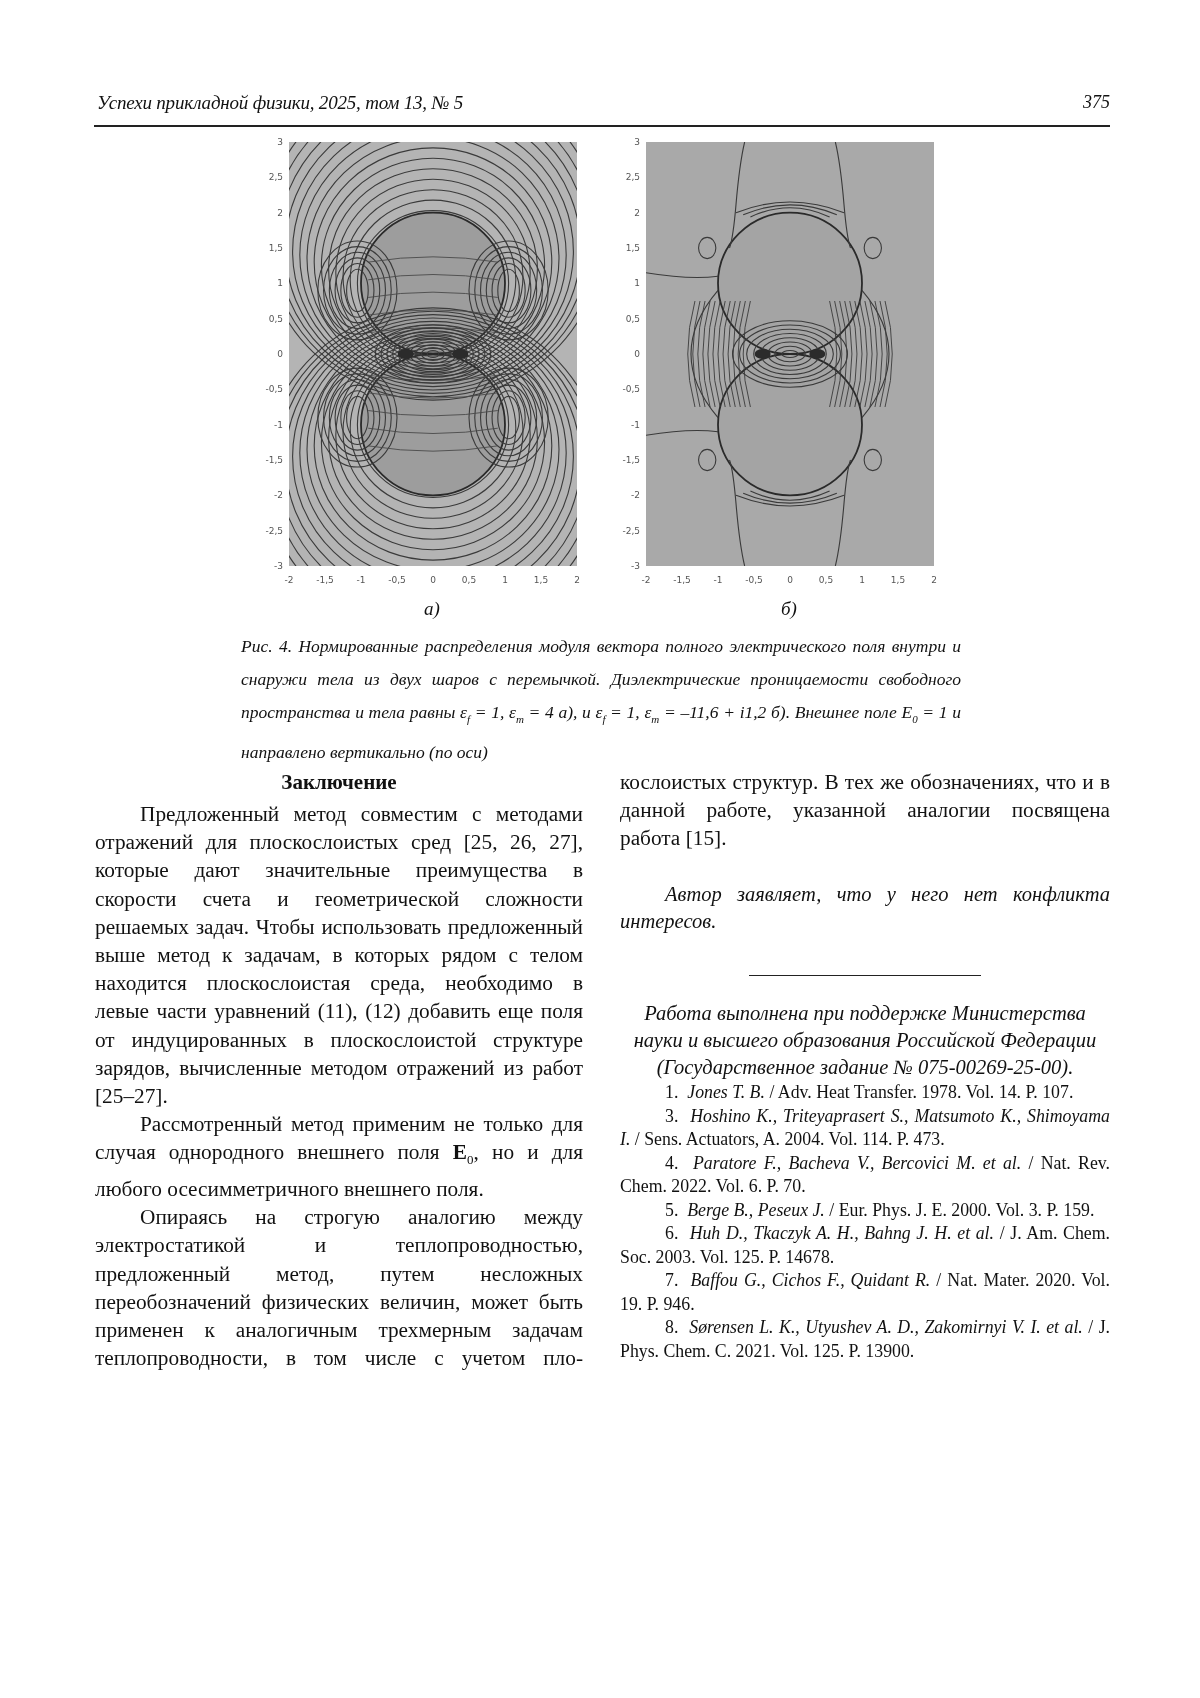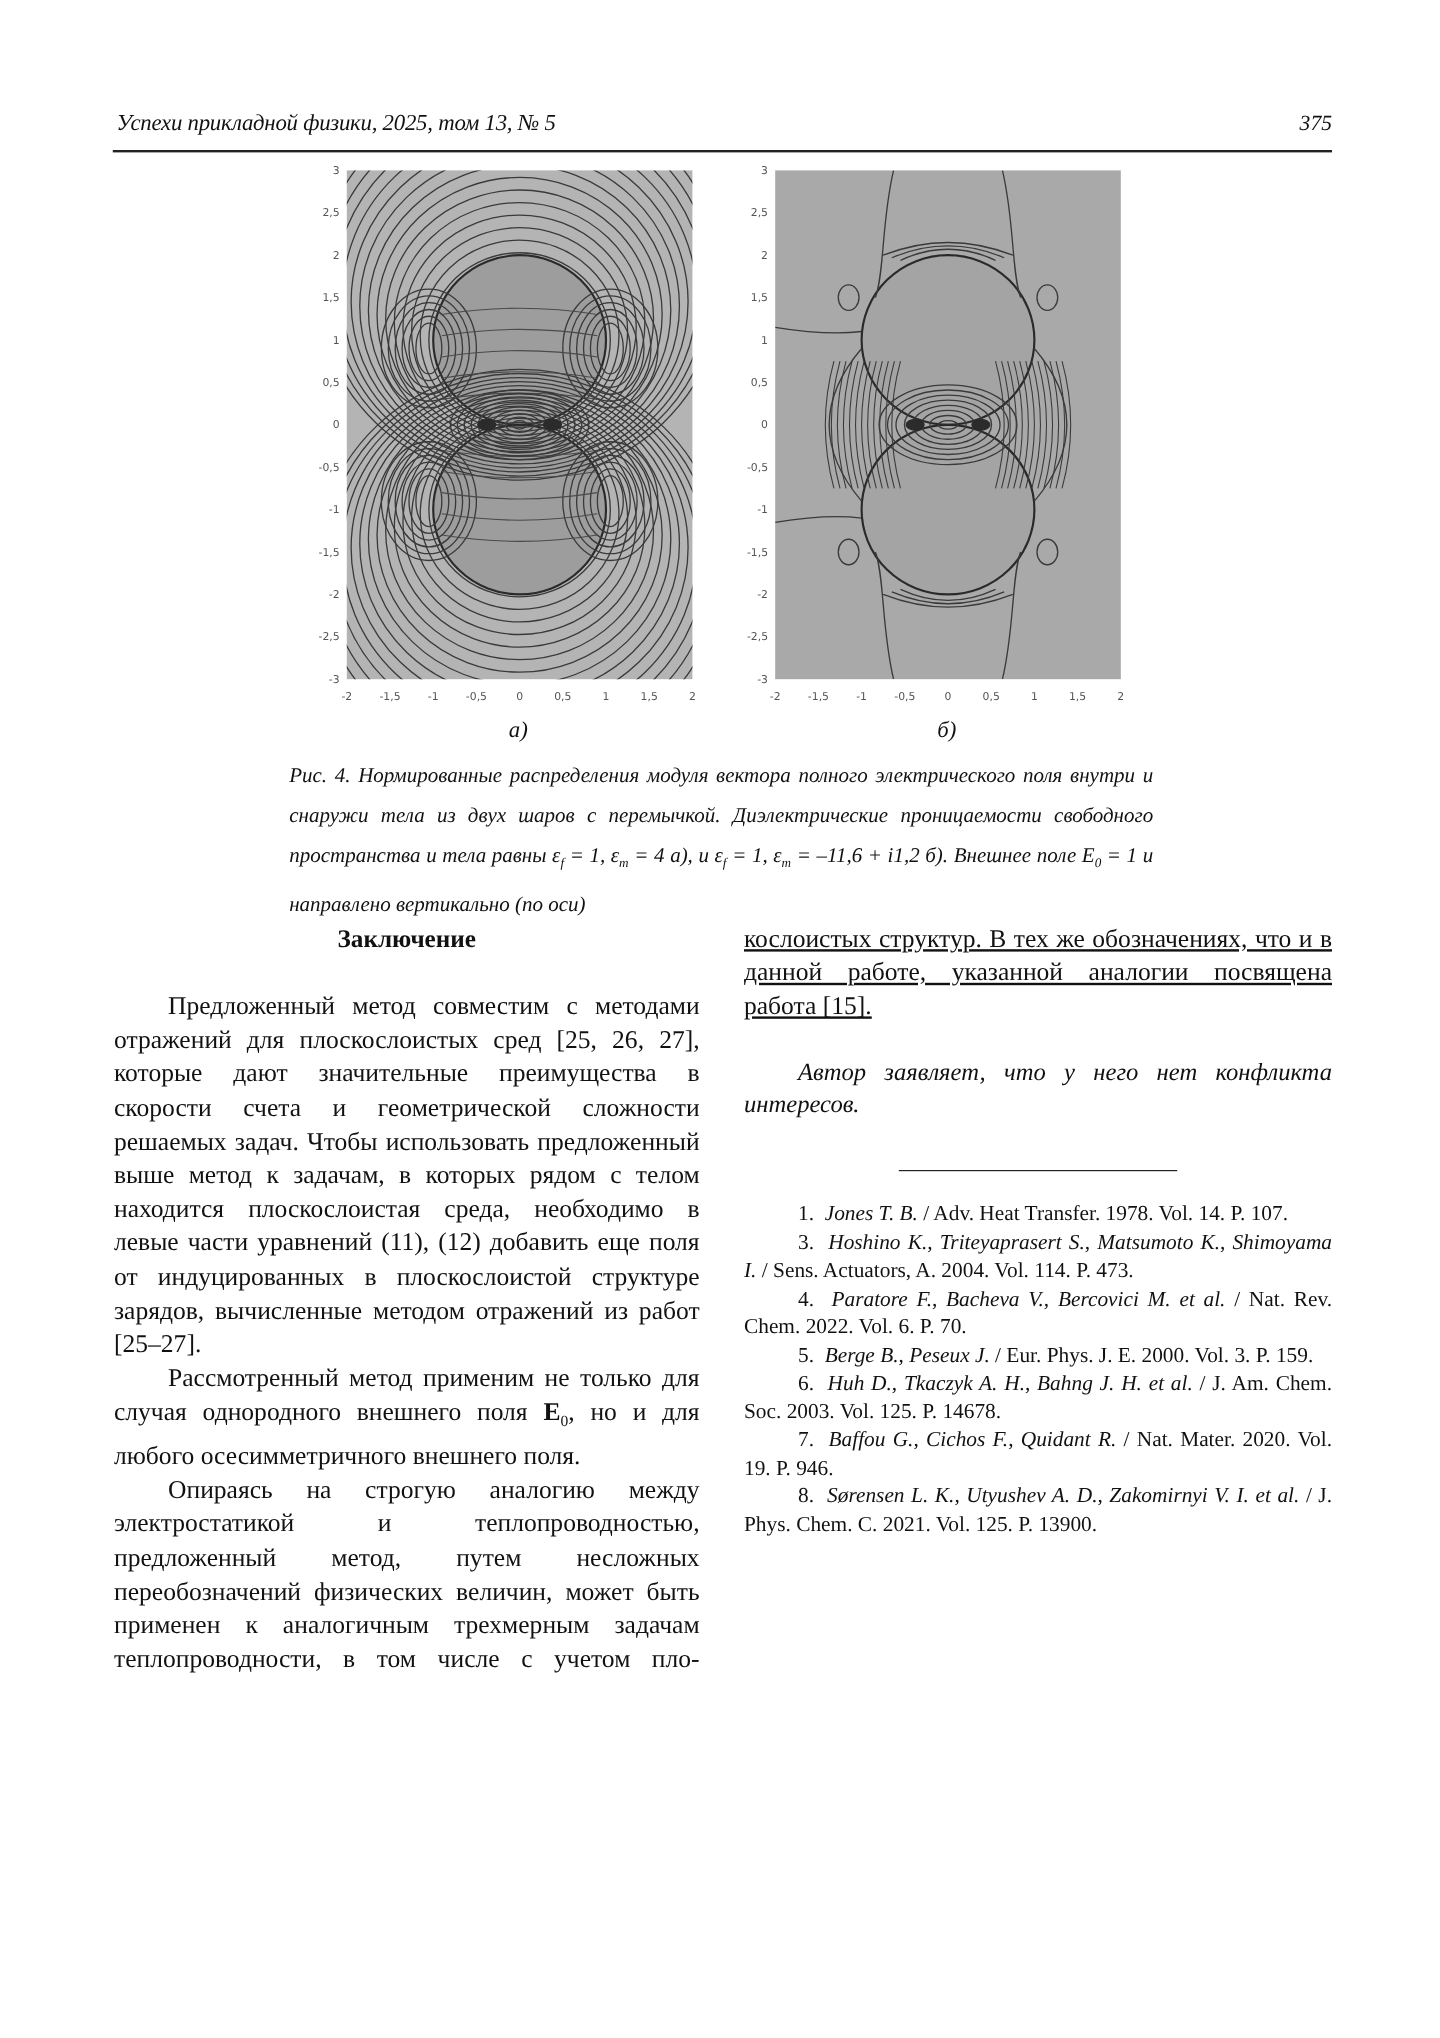--- a/index.html
+++ b/index.html
@@ -15,23 +15,23 @@
 
   .panel-label { font-style:italic; font-size:19px; position:absolute; top:598px; }
 
   .caption { left:241px; top:630px; width:720px; font-style:italic; font-weight:normal;
              font-size:17.5px; line-height:33px; text-align:justify; text-align-last:left; }
   .caption sub { font-size:11px; }
 
   .col { position:absolute; font-size:21.3px; line-height:28.2px; text-align:justify; }
   .col-left { left:95px; top:768px; width:488px; }
   .col-right { left:620px; top:768px; width:490px; }
-  .section-title { text-align:center; font-weight:bold; font-size:21px; margin:0 0 28px 0; line-height:28px; }
+  .section-title { text-align:center; font-weight:bold; font-size:21px; margin:0 0 4px 0; line-height:28px; }
   .para { margin:0; text-indent:45px; }
-  .para.noindent { text-indent:0;text-decoration:underline; }
+  .para.noindent { text-indent:0; }
   .ack { font-style:italic; margin-top:28px; font-size:20.5px; line-height:27px; }
   .divider { width:232px; height:1.5px; background:#222; margin:40px auto 24px auto; }
   .funding { font-style:italic; text-align:center; font-size:20.5px; line-height:27px; }
   .refs-title { text-align:center; font-size:18.5px; margin:70px 0 22px 0; letter-spacing:0.3px; }
   .ref { font-size:17.8px; line-height:23.5px; text-indent:45px; text-align:justify; margin:0; }
   .ref .au { font-style:italic; }
 </style>
 </head>
 <body>
 
@@ -249,20 +249,21 @@
   <p class="section-title">Заключение</p>
   <p class="para">Предложенный метод совместим с методами отражений для плоскослоистых сред [25, 26, 27], которые дают значительные преимущества в скорости счета и геометрической сложности решаемых задач. Чтобы использовать предложенный выше метод к задачам, в которых рядом с телом находится плоскослоистая среда, необходимо в левые части уравнений (11), (12) добавить еще поля от индуцированных в плоскослоистой структуре зарядов, вычисленные методом отражений из работ [25–27].</p>
   <p class="para"><span>Рассмотренный метод применим не только для случая однородного внешнего поля </span><b>E</b><sub style="font-size:13px">0</sub><span>, но и для любого осесимметричного внешнего поля.</span></p>
   <p class="para" style="text-align-last:justify;">Опираясь на строгую аналогию между электростатикой и теплопроводностью, предложенный метод, путем несложных переобозначений физических величин, может быть применен к аналогичным трехмерным задачам теплопроводности, в том числе с учетом пло-</p>
 </div>
 
 <div class="col col-right">
   <p class="para noindent">кослоистых структур. В тех же обозначениях, что и в данной работе, указанной аналогии посвящена работа [15].</p>
   <p class="para ack">Автор заявляет, что у него нет конфликта интересов.</p>
   <div class="divider"></div>
+  <p class="funding" style="margin:0;">Работа выполнена при поддержке Министерства науки и высшего образования Российской Федерации (Государственное задание № 075-00269-25-00).</p>
   <div id="refs">
       <p class="ref"><span>1.&nbsp;&nbsp;</span><span class="au">Jones T. B.</span><span> / Adv. Heat Transfer. 1978. Vol. 14. P. 107.</span></p>
       <p class="ref"><span>3.&nbsp;&nbsp;</span><span class="au">Hoshino K., Triteyaprasert S., Matsumoto K., Shimoyama I.</span><span> / Sens. Actuators, A. 2004. Vol. 114. P. 473.</span></p>
       <p class="ref"><span>4.&nbsp;&nbsp;</span><span class="au">Paratore F., Bacheva V., Bercovici M. et al.</span><span> / Nat. Rev. Chem. 2022. Vol. 6. P. 70.</span></p>
       <p class="ref"><span>5.&nbsp;&nbsp;</span><span class="au">Berge B., Peseux J.</span><span> / Eur. Phys. J. E. 2000. Vol. 3. P. 159.</span></p>
       <p class="ref"><span>6.&nbsp;&nbsp;</span><span class="au">Huh D., Tkaczyk A. H., Bahng J. H. et al.</span><span> / J. Am. Chem. Soc. 2003. Vol. 125. P. 14678.</span></p>
       <p class="ref"><span>7.&nbsp;&nbsp;</span><span class="au">Baffou G., Cichos F., Quidant R.</span><span> / Nat. Mater. 2020. Vol. 19. P. 946.</span></p>
       <p class="ref"><span>8.&nbsp;&nbsp;</span><span class="au">Sørensen L. K., Utyushev A. D., Zakomirnyi V. I. et al.</span><span> / J. Phys. Chem. C. 2021. Vol. 125. P. 13900.</span></p>
     </div>
 </div>

